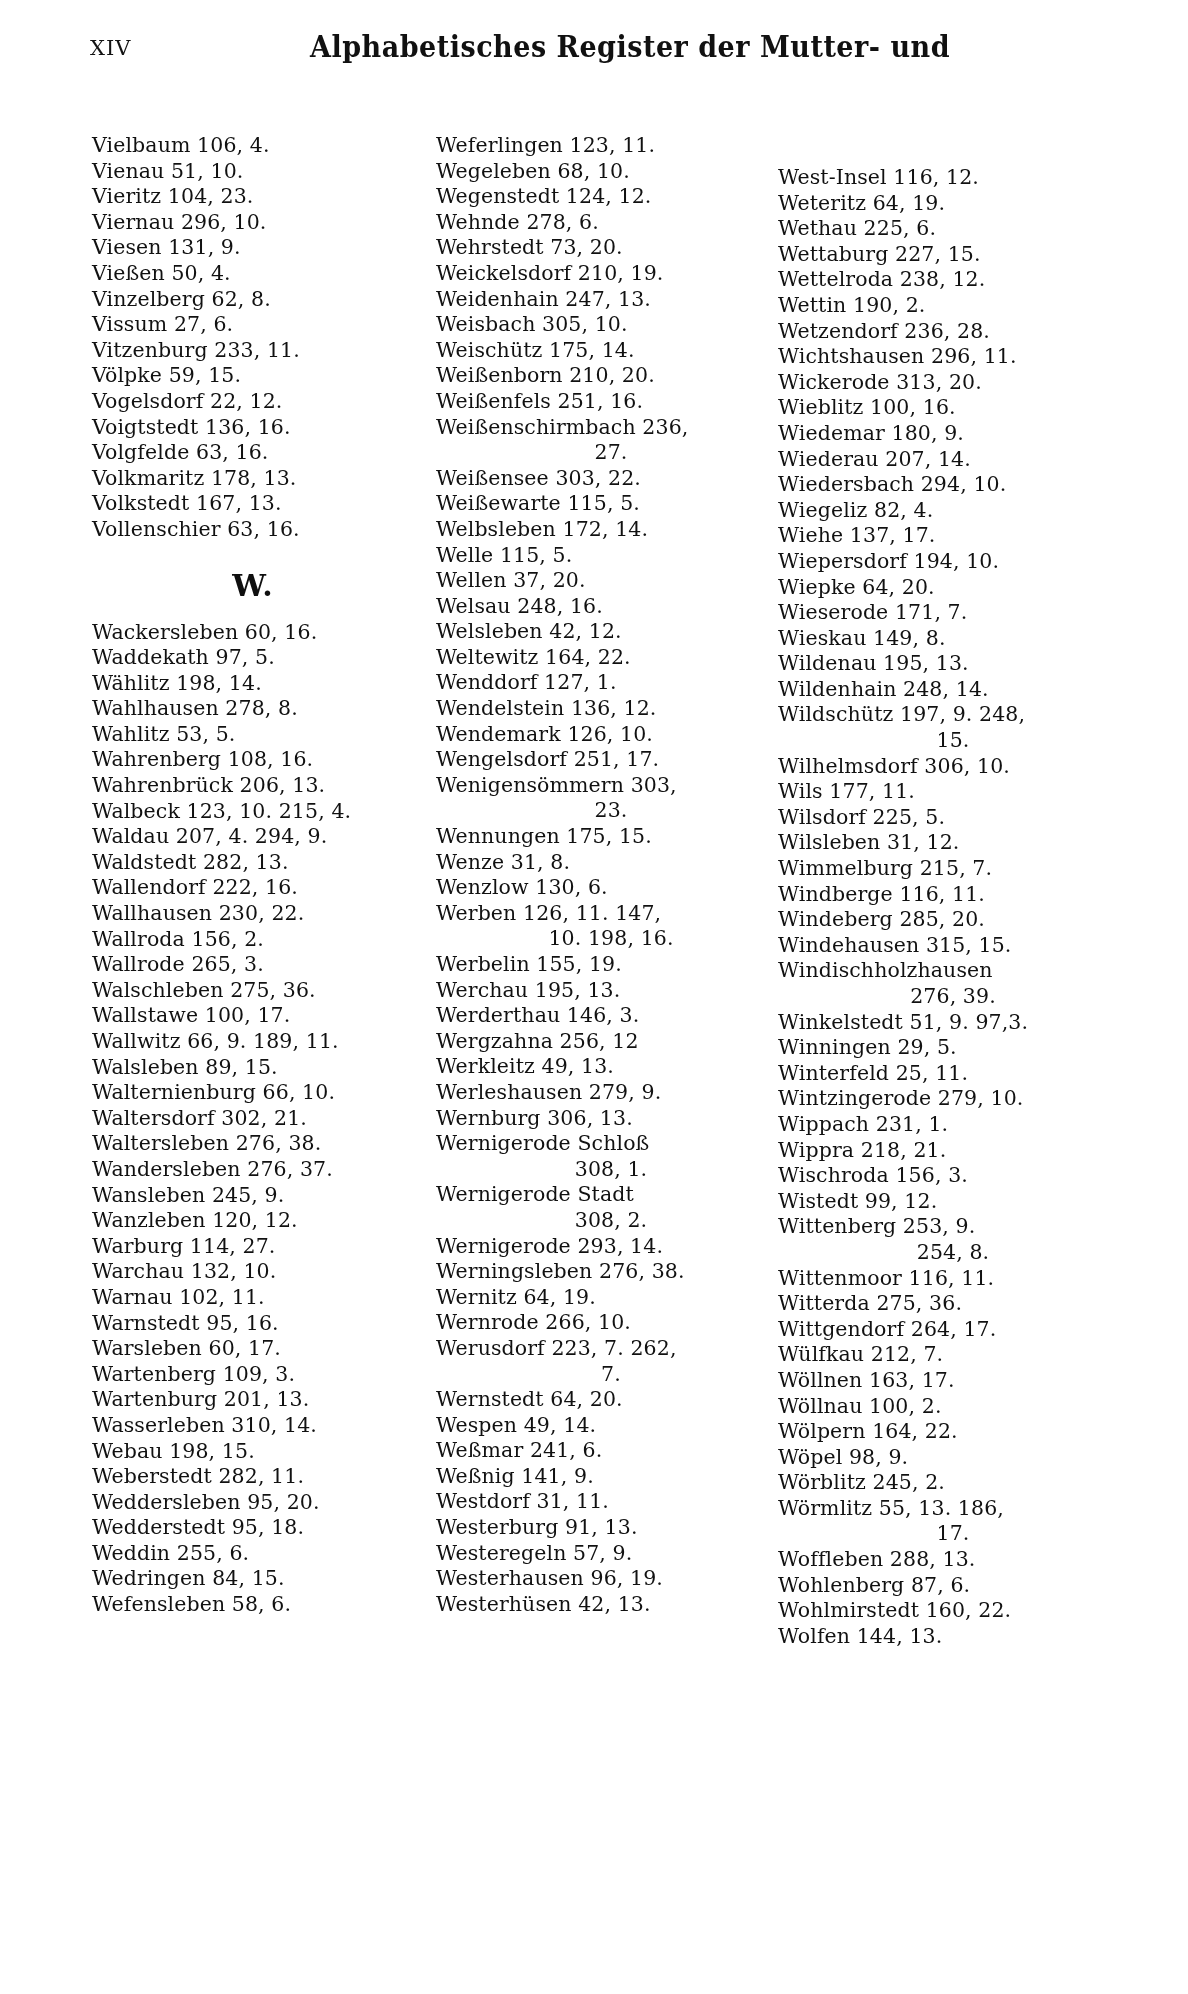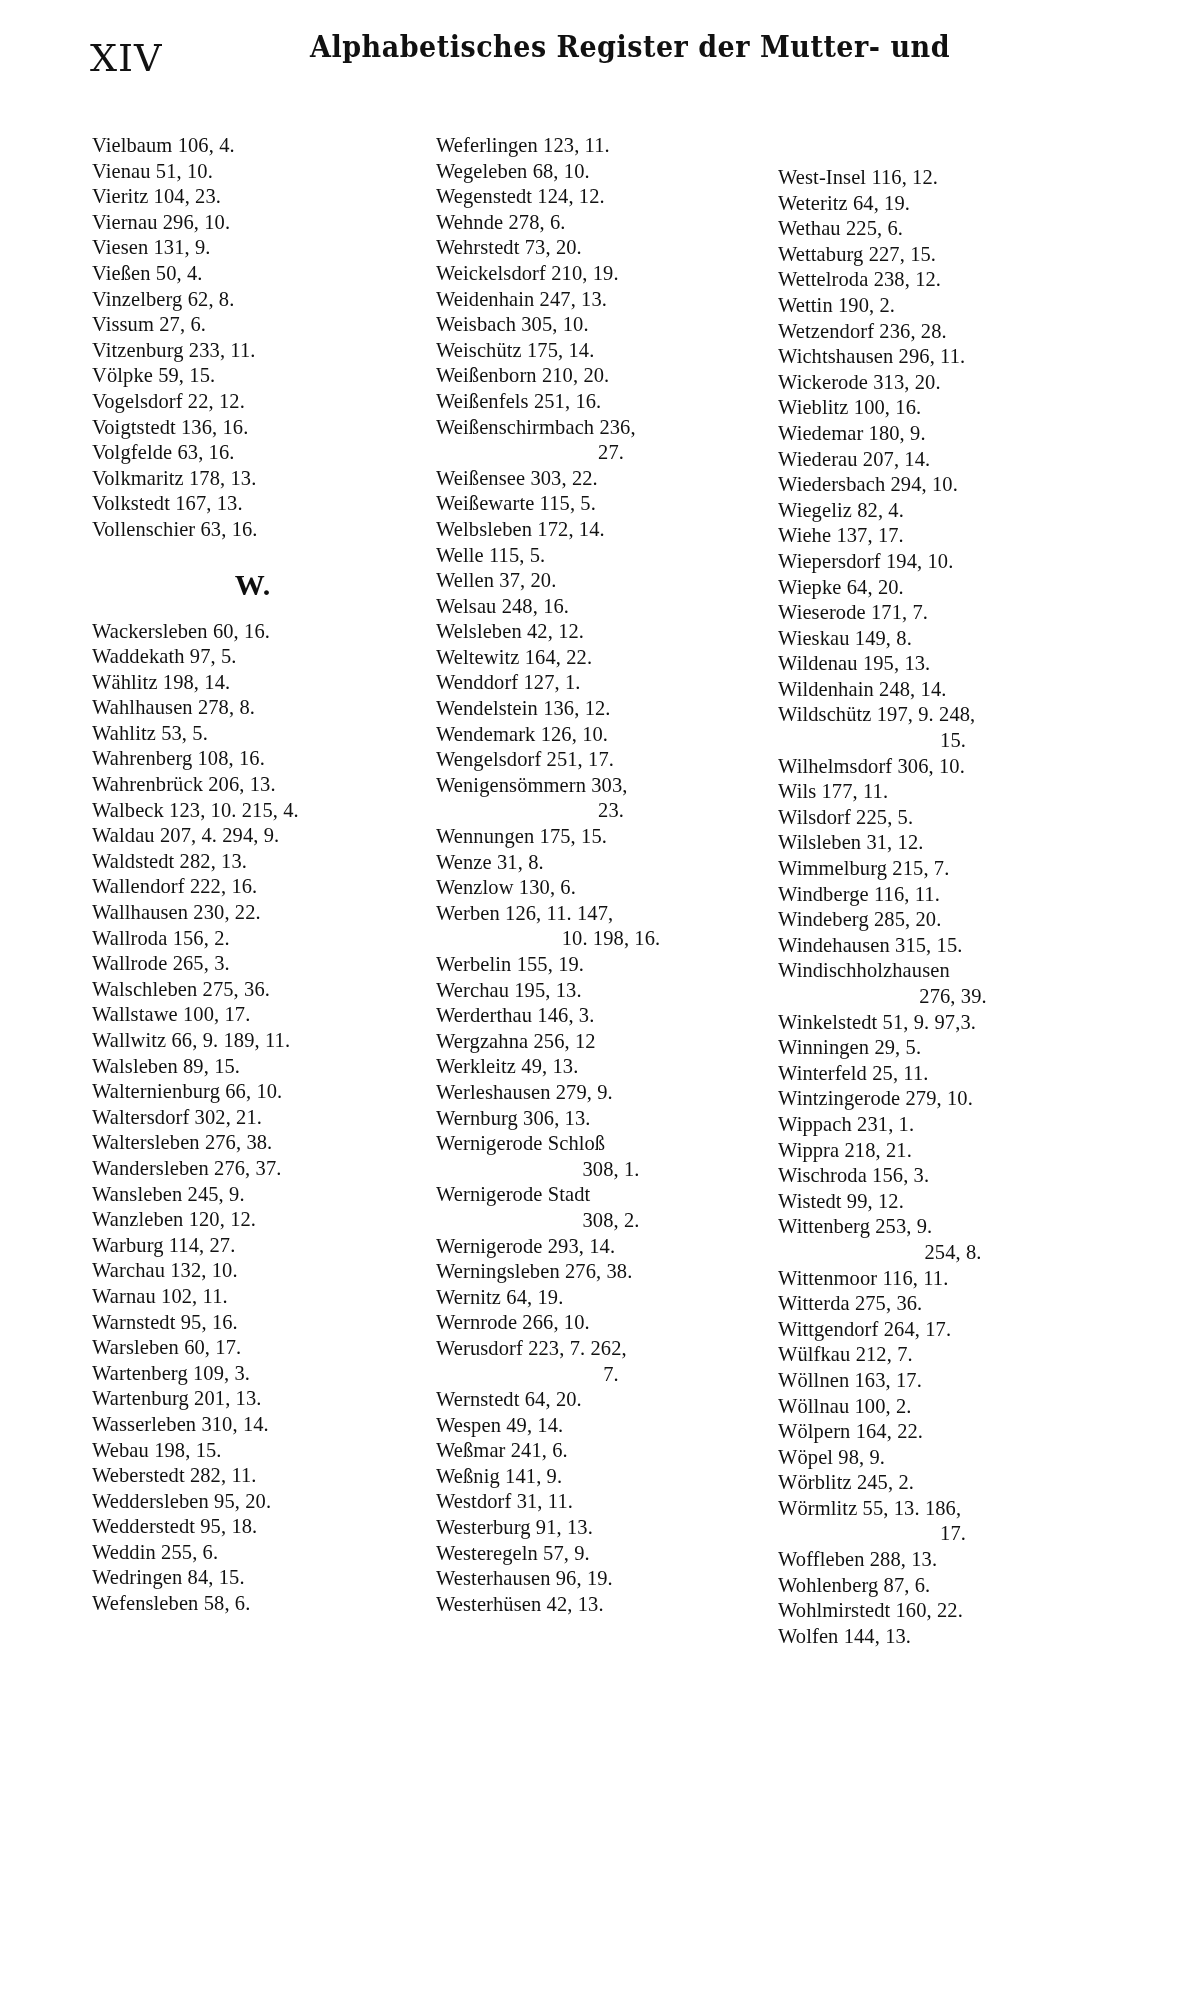--- a/index.html
+++ b/index.html
@@ -27,21 +27,21 @@
     left: 90px;
     top: 30px;
     width: 1010px;
     height: 44px;
   }
   .folio {
     position: absolute;
     left: 0;
     top: 6px;
     font-family: "DejaVu Serif", serif;
-    font-size: 38px;
+    font-size: 21px;
     letter-spacing: 1px;
     color: #121212;
   }
   .head-title {
     position: absolute;
     left: 160px;
     top: 0;
     width: 760px;
     text-align: center;
     font-family: "DejaVu Serif", serif;
@@ -58,21 +58,20 @@
     left: 92px;
     top: 132px;
     width: 1008px;
     height: 1820px;
     display: flex;
     gap: 22px;
   }
   .col {
     width: 322px;
     position: relative;
-    font-family: Liberation Serif, serif;
   }
   .col.c2 { width: 320px; }
   .col.c3 { width: 320px; margin-top: 32px; }
 
   .entry {
     font-size: 20.5px;
     line-height: 25.6px;
     letter-spacing: 0.1px;
     white-space: pre-wrap;
     color: #111111;

